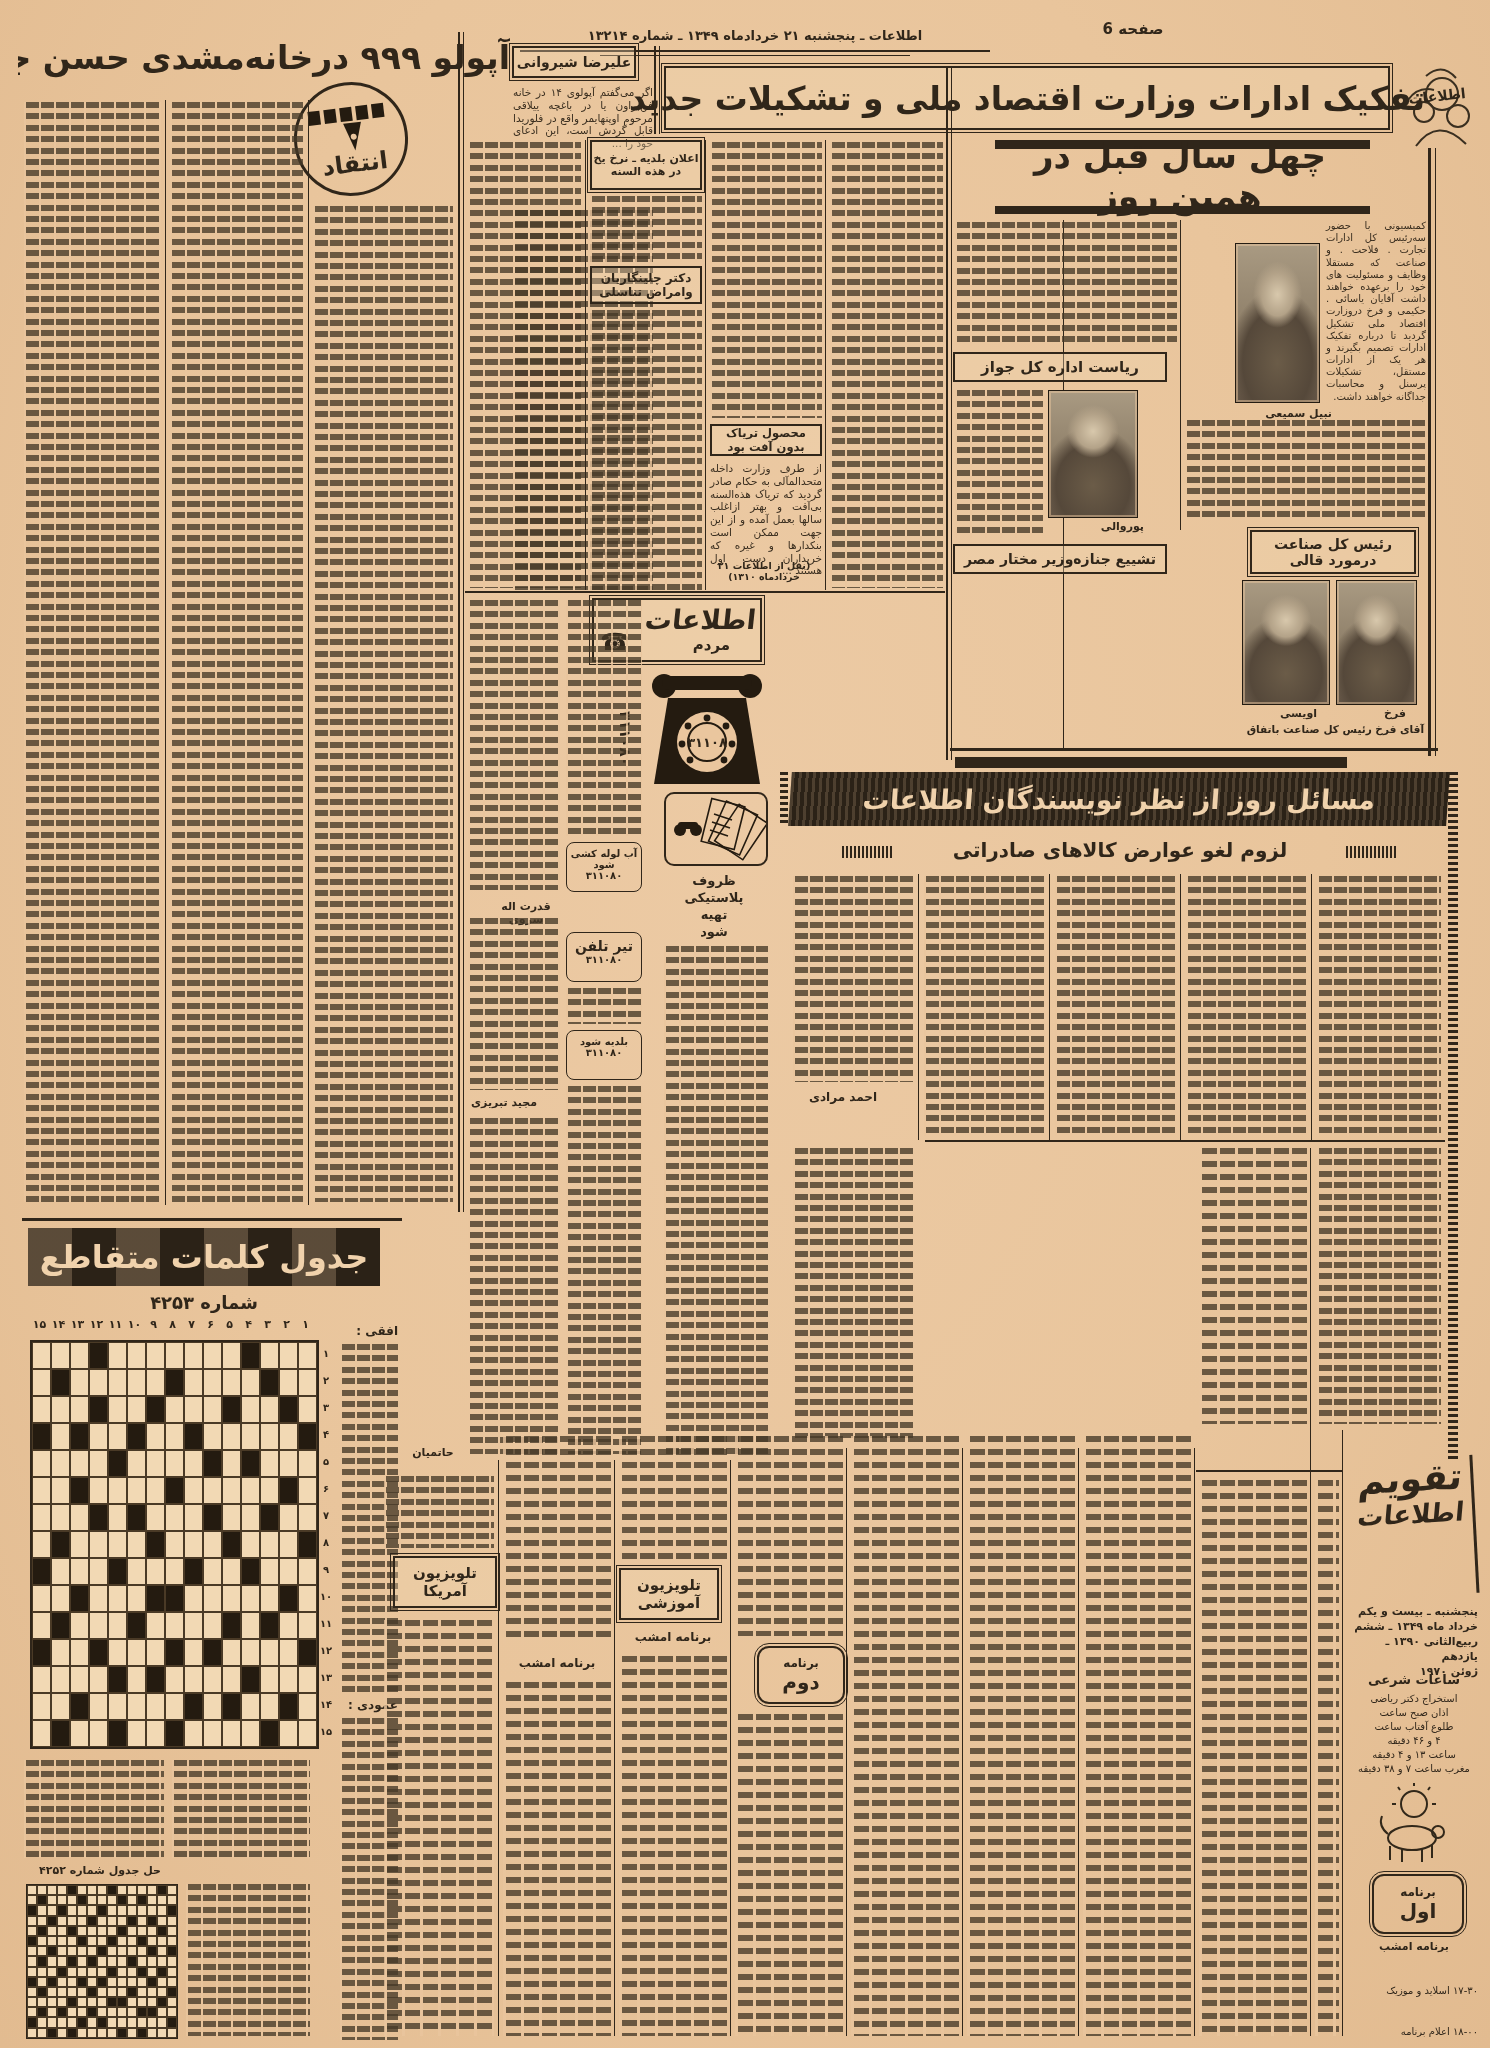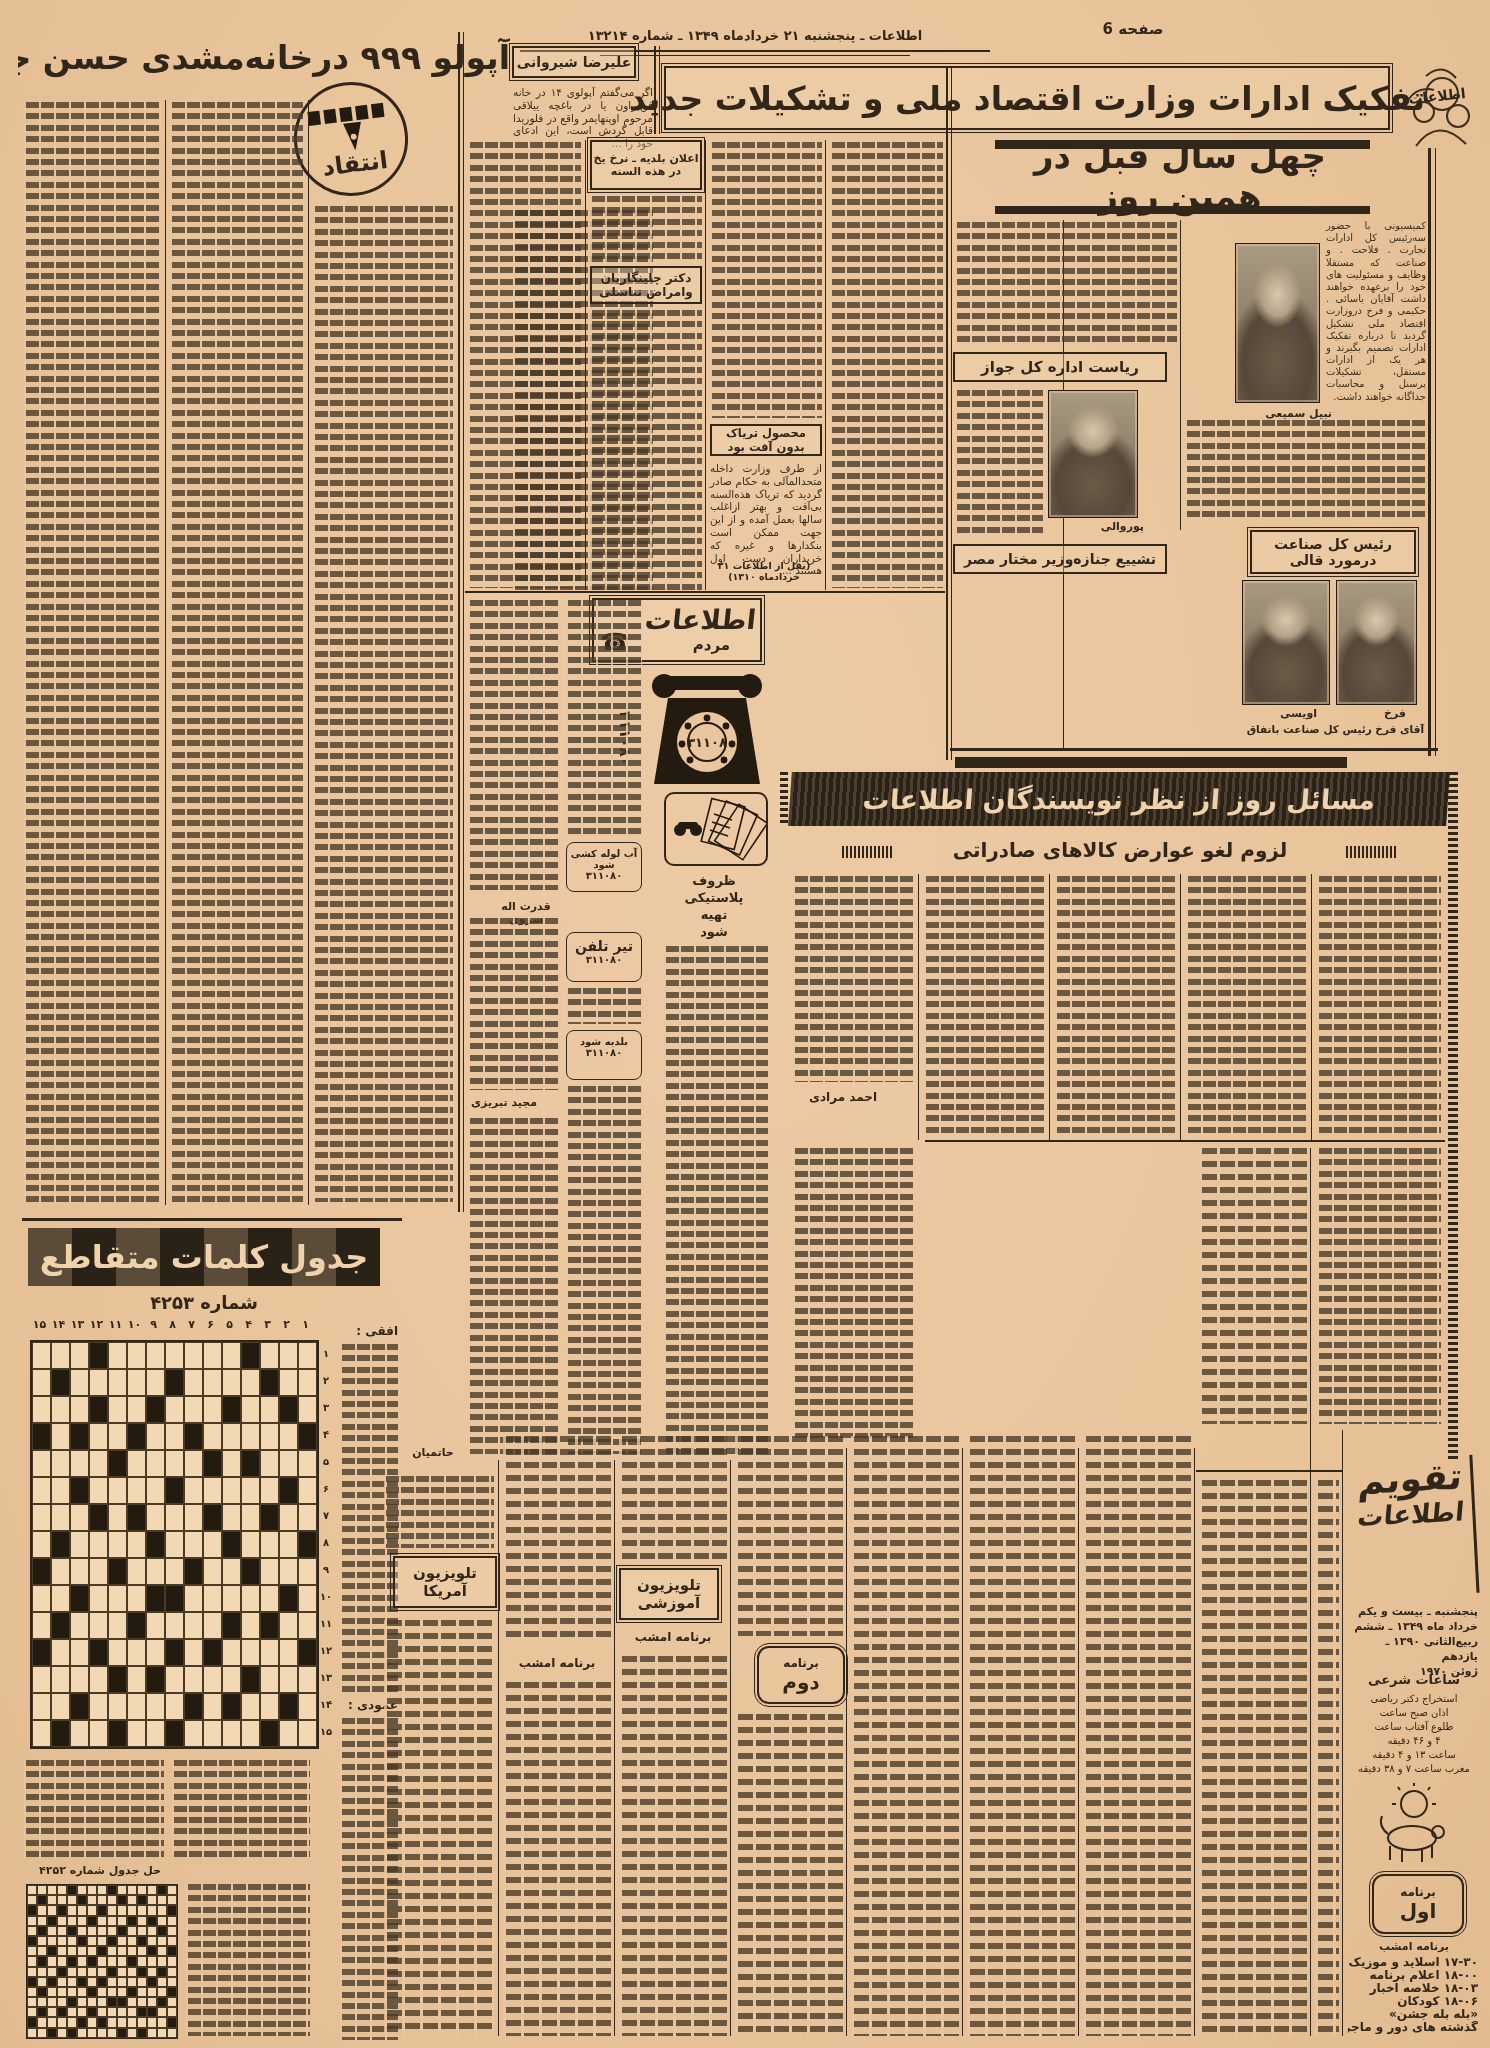--- a/index.html
+++ b/index.html
@@ -31,21 +31,21 @@
   .cap{position:absolute; font-size:11px; font-weight:bold; }
   .body{position:absolute; font-size:10.5px; line-height:1.22; text-align:justify; color:#3a2e1f;}
   .head-sm{position:absolute; font-weight:bold; text-align:center;}
   .banner-dark{background:#2b2217; color:var(--paper2);}
   .cw-row{display:flex;}
   .cw-c{width:19px; height:27px; border:1px solid #4a3a26; background:#f2d9b4;}
   .cw-c.b{background:#241b10;}
   .sol .cw-c{width:10px; height:10.2px; border:.5px solid #4a3a26;}
   .numcell{width:19px; text-align:center; font-size:11px; font-weight:bold;}
   .vnum{height:27px; display:flex; align-items:center; justify-content:center; font-size:10px; font-weight:bold;}
-  .sched-line{font-size:12px; font-weight:bold; line-height:13px; white-space:nowrap; overflow:hidden;}
+  .sched-line{font-size:10px; font-weight:normal; line-height:13px; white-space:nowrap; overflow:hidden;margin-top:28px;}
   svg{display:block;}
 </style>
 </head>
 <body>
 
 <div id="page">
 
   <div class="abs" style="left:1088px;top:20px;width:90px;font-size:15px;font-weight:bold;text-align:center">صفحه 6</div>
   <div class="abs" style="left:540px;top:28px;width:430px;font-size:13px;font-weight:bold;text-align:center">اطلاعات ـ پنجشنبه ۲۱ خردادماه ۱۳۴۹ ـ شماره ۱۳۲۱۴</div>
   <div class="rule" style="left:520px;top:50px;width:470px;height:2px"></div>

